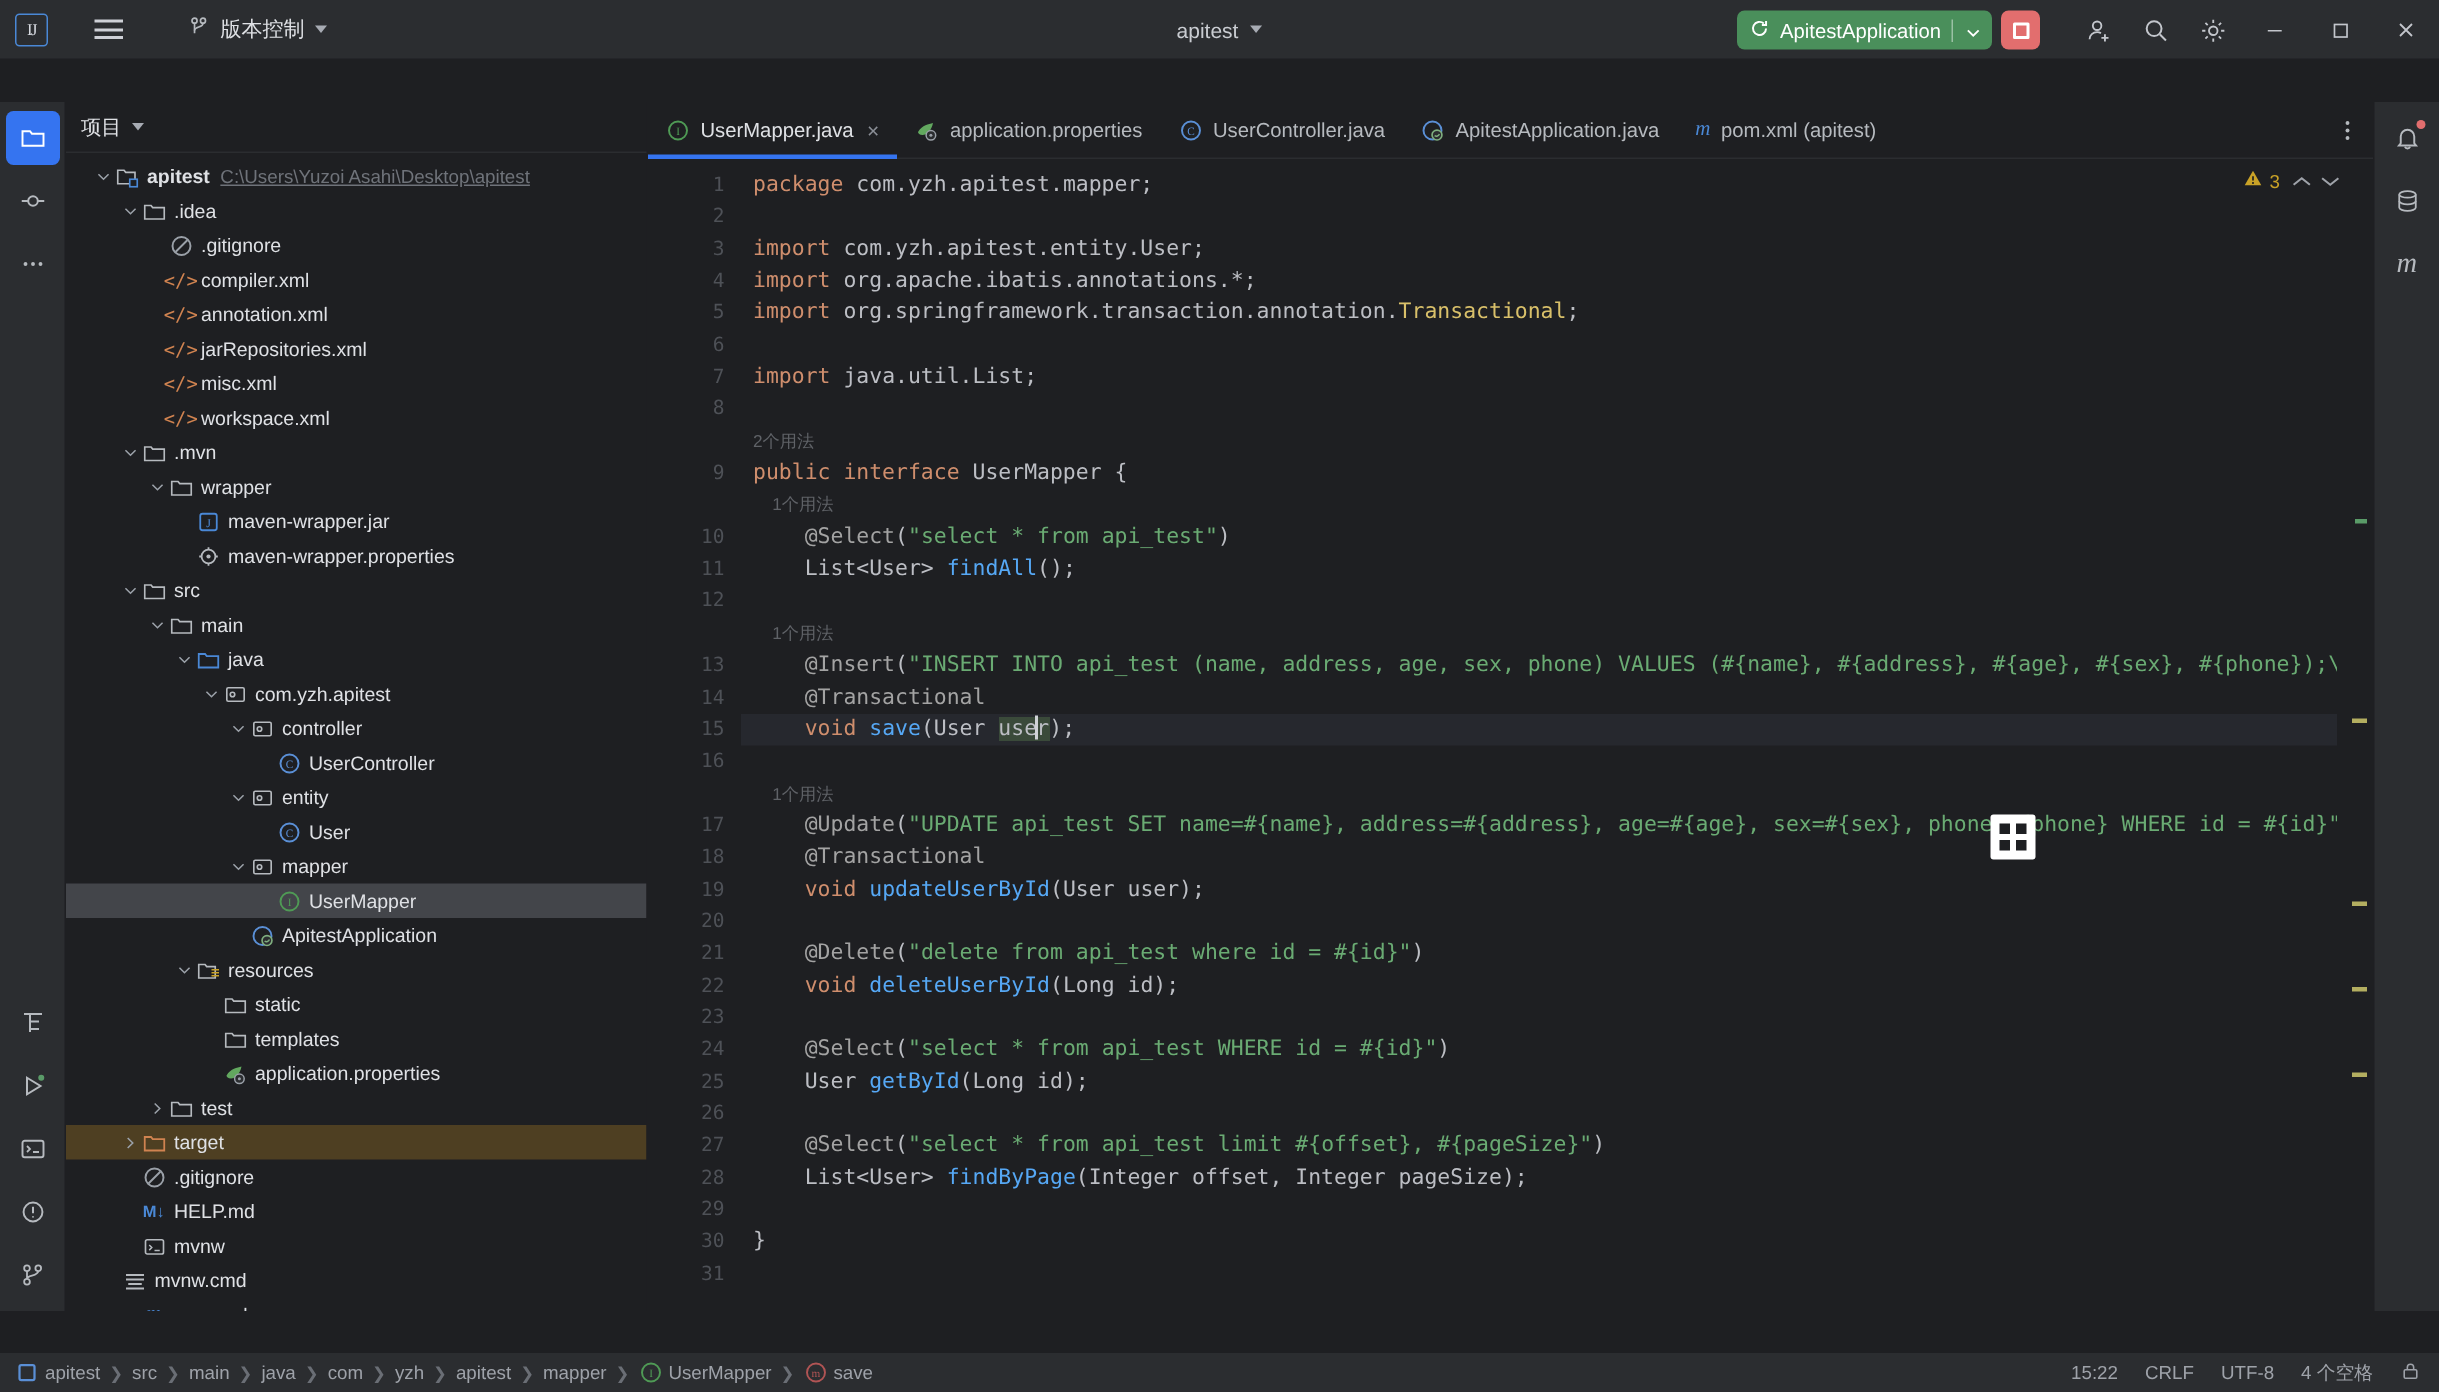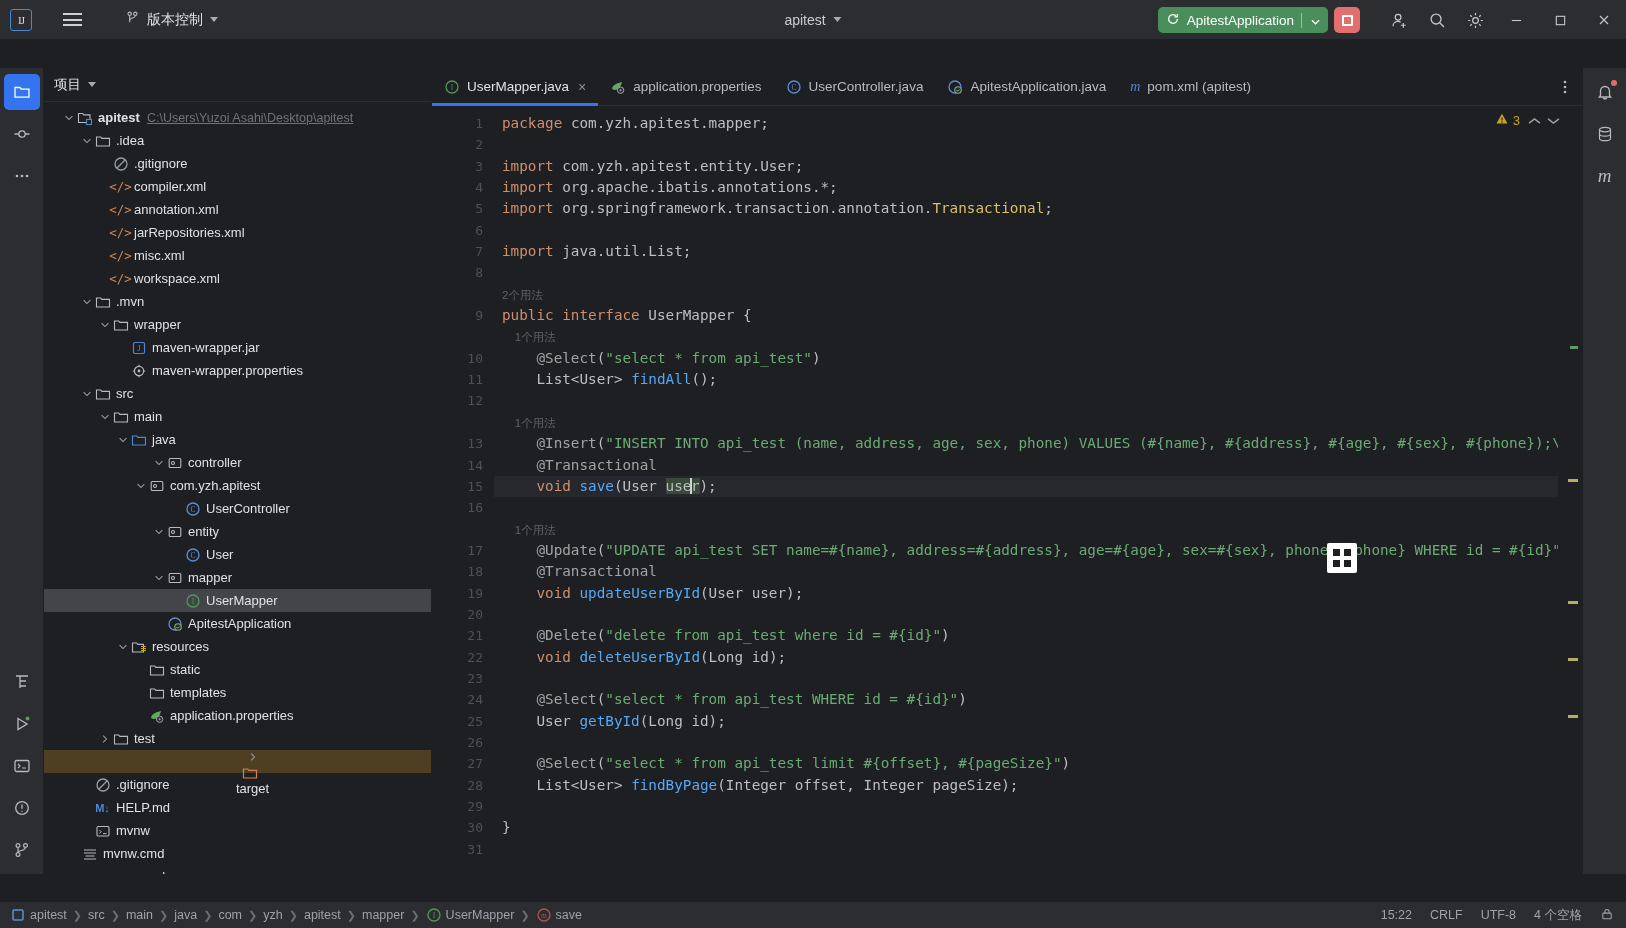--- a/index.html
+++ b/index.html
@@ -441,47 +441,47 @@
                 <path d="M3.5 5.5l4.5 4.5 4.5-4.5" stroke="#9aa0a8" stroke-width="1.4" fill="none"></path>
               </svg>
             </span>
             <span class="nodeico">
               <svg width="16" height="16" viewBox="0 0 16 16">
                 <path d="M1.5 4h4.2l1.1 1.4H14.5v7.6h-13z" fill="none" stroke="#4a88d6" stroke-width="1.2"></path>
               </svg>
             </span>
             <span class="nodetext">java</span>
           </div>
-          <div class="row" style="padding-left: 108px;">
+          <div class="row" style="padding-left: 90px;">
             <span class="tw">
               <svg width="12" height="12" viewBox="0 0 16 16">
                 <path d="M3.5 5.5l4.5 4.5 4.5-4.5" stroke="#9aa0a8" stroke-width="1.4" fill="none"></path>
               </svg>
             </span>
             <span class="nodeico">
               <svg width="16" height="16" viewBox="0 0 16 16">
                 <rect x="2.2" y="3.5" width="11.6" height="9" rx="1" fill="none" stroke="#b6babf" stroke-width="1.1"></rect>
                 <circle cx="6" cy="8" r="1.5" fill="none" stroke="#b6babf" stroke-width="1.1"></circle>
               </svg>
             </span>
-            <span class="nodetext">controller</span>
-          </div>
-          <div class="row" style="padding-left: 90px;">
+            <span class="nodetext">com.yzh.apitest</span>
+          </div>
+          <div class="row" style="padding-left: 108px;">
             <span class="tw">
               <svg width="12" height="12" viewBox="0 0 16 16">
                 <path d="M3.5 5.5l4.5 4.5 4.5-4.5" stroke="#9aa0a8" stroke-width="1.4" fill="none"></path>
               </svg>
             </span>
             <span class="nodeico">
               <svg width="16" height="16" viewBox="0 0 16 16">
                 <rect x="2.2" y="3.5" width="11.6" height="9" rx="1" fill="none" stroke="#b6babf" stroke-width="1.1"></rect>
                 <circle cx="6" cy="8" r="1.5" fill="none" stroke="#b6babf" stroke-width="1.1"></circle>
               </svg>
             </span>
-            <span class="nodetext">com.yzh.apitest</span>
+            <span class="nodetext">controller</span>
           </div>
           <div class="row" style="padding-left: 126px;">
             <span class="tw"></span>
             <span class="nodeico">
               <svg width="16" height="16" viewBox="0 0 16 16">
                 <circle cx="8" cy="8" r="6" fill="none" stroke="#5a8fd6" stroke-width="1.3"></circle>
                 <text x="8" y="11.3" font-size="7.5" fill="#5a8fd6" text-anchor="middle" font-family="Liberation Serif, serif">C</text>
               </svg>
             </span>
             <span class="nodetext">UserController</span>
@@ -594,21 +594,21 @@
                 <path d="M5.5 3.5l4.5 4.5-4.5 4.5" stroke="#9aa0a8" stroke-width="1.4" fill="none"></path>
               </svg>
             </span>
             <span class="nodeico">
               <svg width="16" height="16" viewBox="0 0 16 16">
                 <path d="M1.5 4h4.2l1.1 1.4H14.5v7.6h-13z" fill="none" stroke="#b6babf" stroke-width="1.1"></path>
               </svg>
             </span>
             <span class="nodetext">test</span>
           </div>
-          <div class="row mark" style="padding-left: 36px; flex-direction: column;">
+          <div class="row mark" style="padding-left: 36px;">
             <span class="tw">
               <svg width="12" height="12" viewBox="0 0 16 16">
                 <path d="M5.5 3.5l4.5 4.5-4.5 4.5" stroke="#9aa0a8" stroke-width="1.4" fill="none"></path>
               </svg>
             </span>
             <span class="nodeico">
               <svg width="16" height="16" viewBox="0 0 16 16">
                 <path d="M1.5 4h4.2l1.1 1.4H14.5v7.6h-13z" fill="none" stroke="#d08350" stroke-width="1.2"></path>
               </svg>
             </span>

